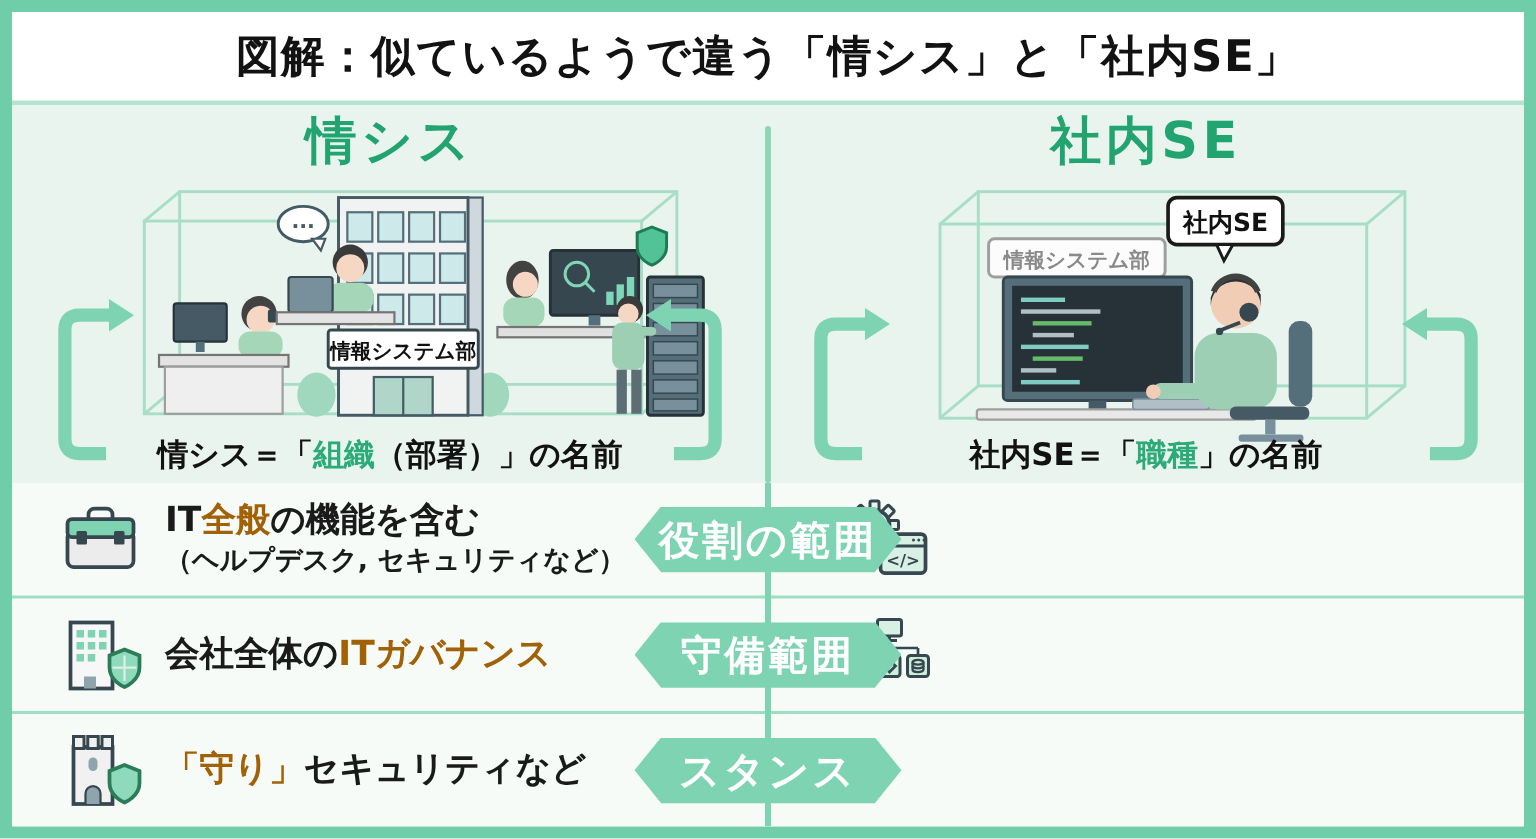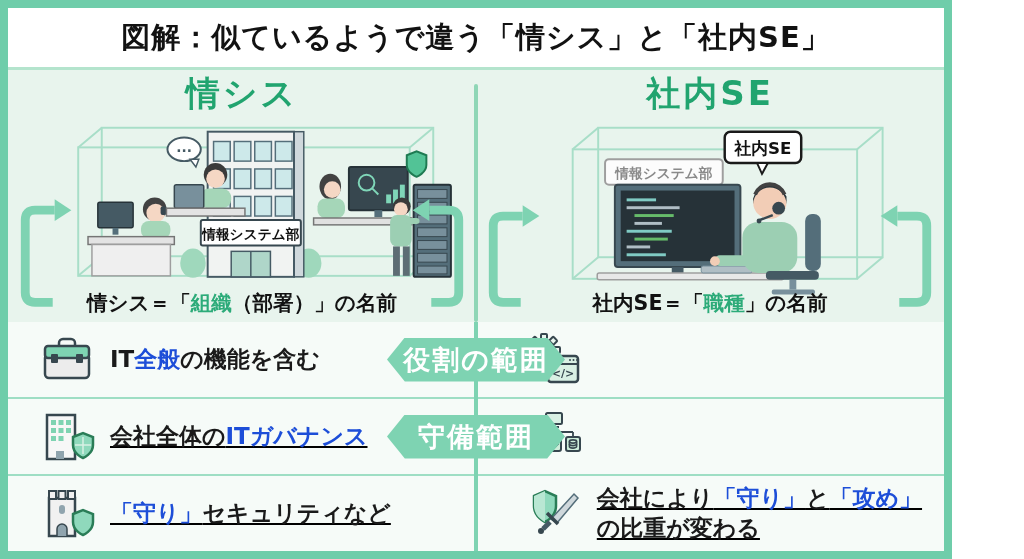--- a/index.html
+++ b/index.html
@@ -1,18 +1,18 @@
 <!DOCTYPE html>
 <html><head>
 <meta charset="utf-8">
 <style>
   * { margin:0; padding:0; box-sizing:border-box; }
   html,body { width:1024px; height:559px; }
   body { font-family:"DejaVu Sans","Liberation Sans",sans-serif; background:#fff; }
-  .page { width:952px; height:559px; border:8px solid #6fcdaa; background:#e8f4ed;
+  .page { width:1024px; height:559px; border:8px solid #6fcdaa; background:#e8f4ed;
           display:flex; flex-direction:column; overflow:hidden; }
 
   
   .title-bar { flex:0 0 62px; background:#ffffff; display:flex; align-items:center;
                justify-content:center; border-bottom:3px solid #b4e4cd; }
   .title-bar h1 { font-size:29px; font-weight:bold; color:#121212; letter-spacing:1px; }
 
   
   .top { flex:0 0 252px; position:relative; background:#e8f4ed; display:flex; }
   .v-divider { position:absolute; left:calc(50% - 2px); top:14px; bottom:0; width:4px;
@@ -20,29 +20,29 @@
   .col { width:50%; display:flex; flex-direction:column; align-items:center; }
   .col-heading { height:44px; display:flex; align-items:center; font-size:34px;
                  font-weight:bold; color:#21a46f; letter-spacing:3px; margin-top:2px;text-align:center; }
   .illust { width:478px; height:204px; display:block; }
 
   
   .bottom { flex:1; background:#f6fbf8; position:relative; display:flex; flex-direction:column; }
   .centerline { position:absolute; left:calc(50% - 2px); top:0; bottom:0; width:4px;
                 background:#7ed3b2; z-index:1; }
   .row { flex:1; position:relative; display:flex; align-items:center; }
-  .row + .row { border-top:2px solid #9edec4;text-decoration:underline; }
+  .row + .row { border-top:2px solid #9edec4; }
   .cell { display:flex; align-items:center; gap:14px; }
   .cell.left-cell  { width:45%; padding-left:30px; }
   .cell.right-cell { width:45%; margin-left:10%; padding-left:2px; }
   .icon-box { flex:0 0 58px; width:58px; height:58px; display:flex; align-items:center;
               justify-content:center; }
   .txt .t1 { font-size:23px; font-weight:bold; color:#1a1a1a; line-height:1.3; }
   .txt .t2 { font-size:18px; font-weight:bold; color:#1a1a1a; line-height:1.25; }
-  .hl { color:#1d4ed8; }
+  .hl { color:#a16207; }
   .badge { position:absolute; left:50%; top:50%; transform:translate(-50%,-50%);
            width:178px; height:44px; background:#7ed3b2; color:#ffffff;
            clip-path:polygon(0 50%, 10% 0, 90% 0, 100% 50%, 90% 100%, 10% 100%);
            display:flex; align-items:center; justify-content:center;
            font-size:27px; font-weight:bold; letter-spacing:2px; z-index:2; }
   svg text, svg tspan { font-family:"DejaVu Sans","Liberation Sans",sans-serif; }
 </style>
 </head>
 <body>
 
@@ -252,20 +252,21 @@
             <rect x="6" y="14" width="44" height="12" rx="3" fill="#7ed3b2" stroke="#37474f" stroke-width="2.5"></rect>
             <path d="M20,14 v-3 a4,4 0 0 1 4,-4 h8 a4,4 0 0 1 4,4 v3" fill="none" stroke="#37474f" stroke-width="2.5"></path>
             <rect x="12" y="22" width="7" height="9" rx="1" fill="#37474f"></rect>
             <rect x="37" y="22" width="7" height="9" rx="1" fill="#37474f"></rect>
           </svg>
         </div>
         <div class="txt">
           <div class="t1">
             <span>IT</span><span class="hl">全般</span><span>の機能を含む</span>
           </div>
+          <div class="t2">（ヘルプデスク, セキュリティなど）</div>
         </div>
       </div>
       <div class="badge">
         <span>役割の範囲</span>
       </div>
       <div class="cell right-cell">
         <div class="icon-box">
           <svg width="56" height="56" viewBox="0 0 56 56">
             <g>
               <g fill="#e8f5ee" stroke="#37474f" stroke-width="2">
@@ -369,34 +370,19 @@
             <path d="M18,50 v-7 a5,5 0 0 1 10,0 v7" fill="#90a4ae" stroke="#37474f" stroke-width="1.5"></path>
             <path d="M34,28 l10,-4 10,4 v8 c0,9 -10,13 -10,13 s-10,-4 -10,-13 z" fill="#8fd9bc" stroke="#2a7d57" stroke-width="2.5"></path>
           </svg>
         </div>
         <div class="txt">
           <div class="t1">
             <span class="hl">「守り」</span><span>セキュリティなど</span>
           </div>
         </div>
       </div>
-      <div class="cell right-cell">
-        <div class="icon-box">
-          <svg width="56" height="56" viewBox="0 0 56 56">
-            <path d="M8,10 l11,-5 11,5 v10 c0,11 -11,16 -11,16 s-11,-5 -11,-16 z" fill="#8fd9bc" stroke="#2a7d57" stroke-width="2.5"></path>
-            <path d="M19,5 v31 c0,0 -11,-5 -11,-16 v-10 z" fill="#b9e7d3" stroke="none"></path>
-            <polygon points="48,8 52,12 31,37 25,33" fill="#cfd8dc" stroke="#546e7a" stroke-width="1.5"></polygon>
-            <line x1="21" y1="27" x2="32" y2="38" stroke="#37474f" stroke-width="3.5"></line>
-            <line x1="24" y1="36" x2="17" y2="43" stroke="#455a64" stroke-width="5"></line>
-            <circle cx="15" cy="45" r="3" fill="#37474f"></circle>
-          </svg>
-        </div>
-        <div class="txt">
-          <div class="t1">
-            <span>会社により</span><span class="hl">「守り」</span><span>と</span><span class="hl">「攻め」</span>
-          </div>
-          <div class="t1">の比重が変わる</div>
-        </div>
+      <div class="badge">
+        <span>スタンス</span>
       </div>
     </div>
 
   </div>
 </div>
 
 </body></html>

